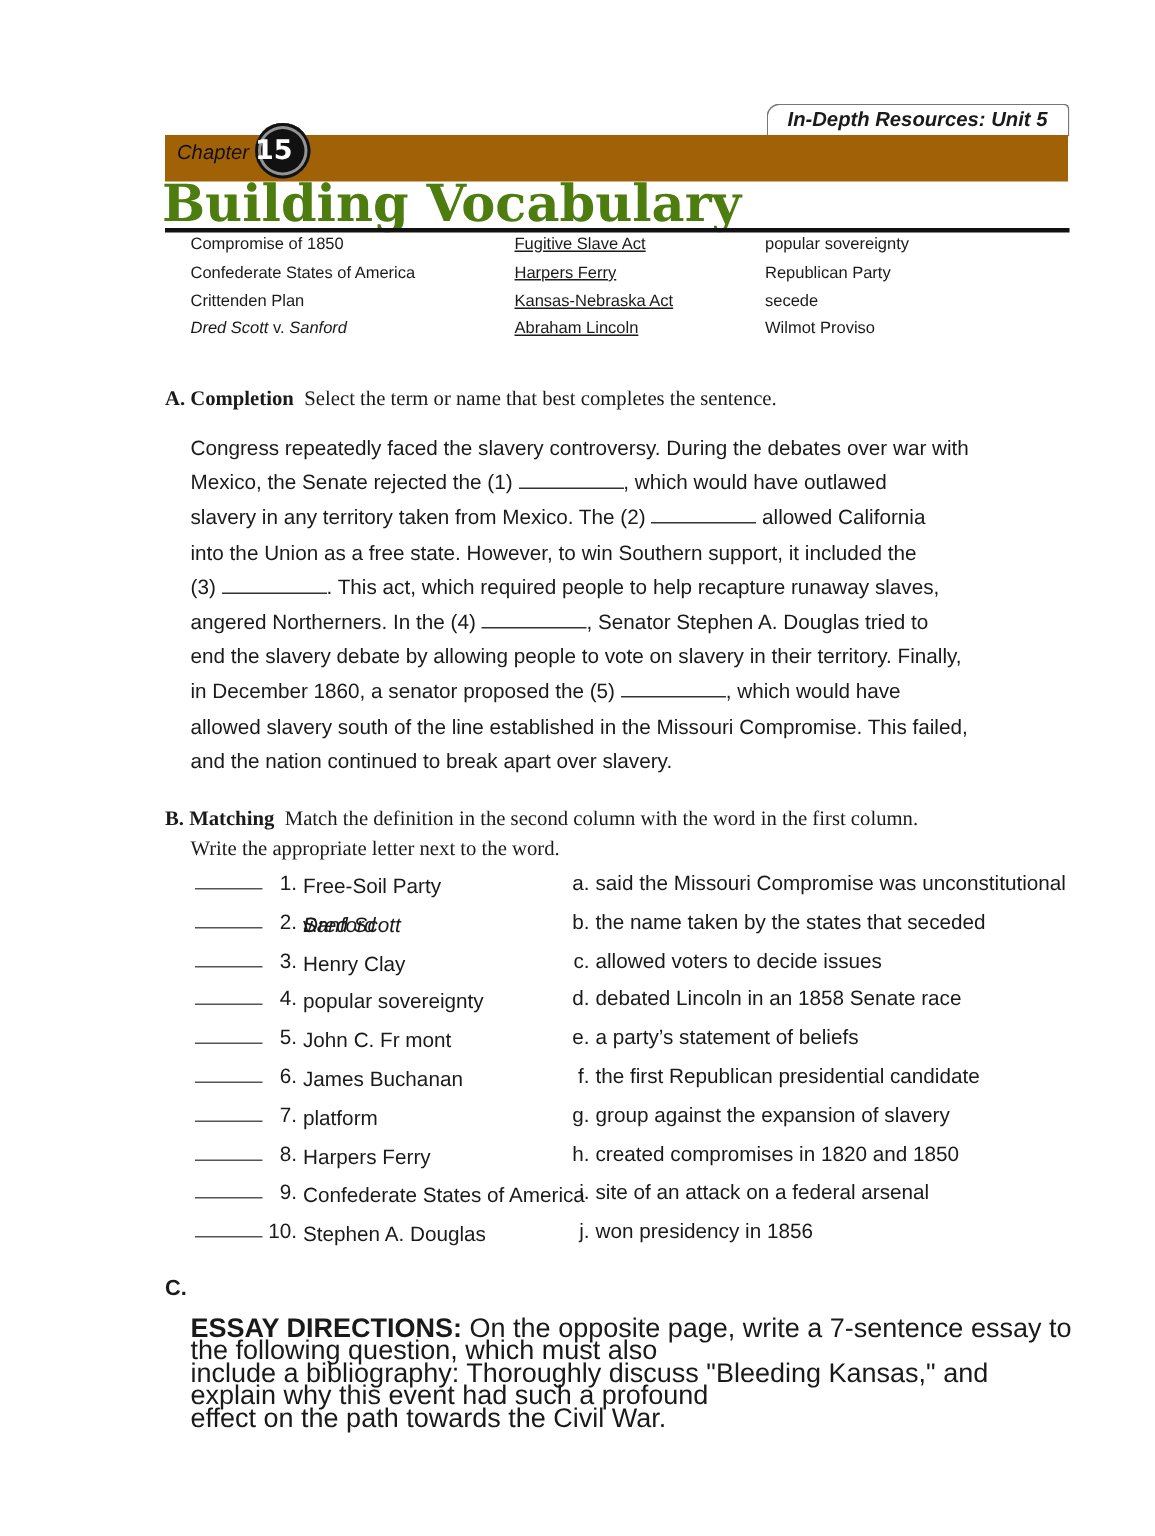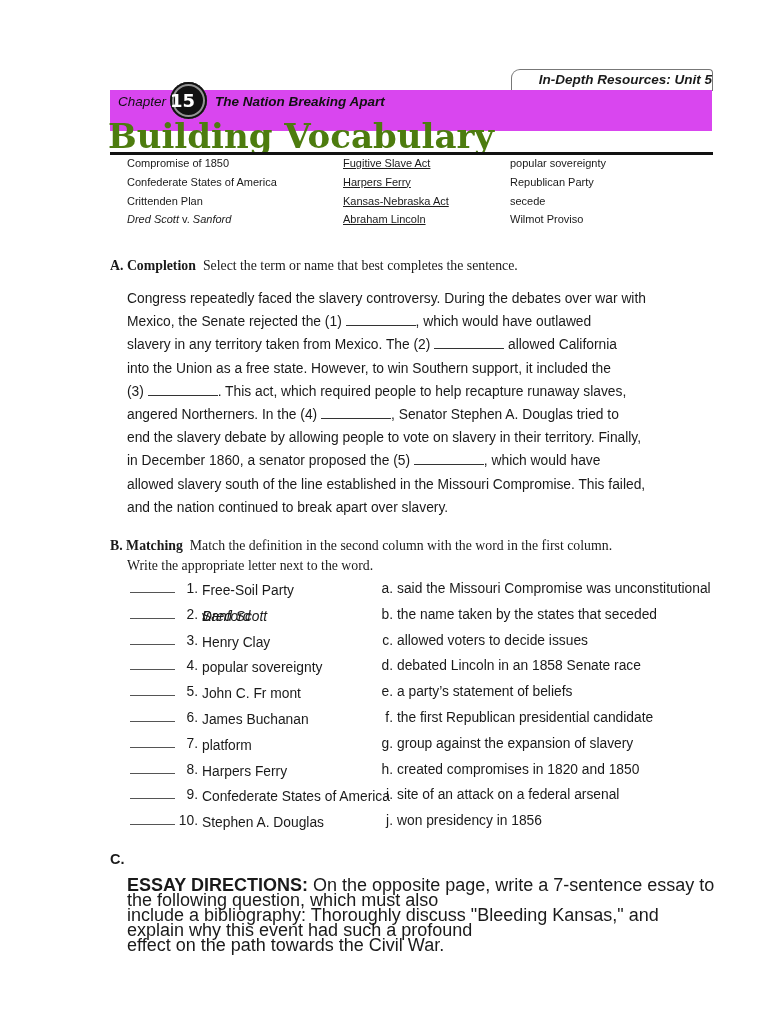--- a/index.html
+++ b/index.html
@@ -13,25 +13,25 @@
   }
   
   .unit-tab{
     position:absolute;left:511px;top:69px;width:202px;height:22px;
     background:#ffffff;
     border:1.3px solid #777;
     border-bottom:none;
     border-radius:9px 4px 0 0;
     box-sizing:border-box;
     font-style:italic;font-weight:bold;font-size:13.5px;
-    line-height:20px;padding-left:13px;text-align:right;
+    line-height:20px;padding-left:13px;
   }
   .chapter-bar{
-    position:absolute;left:110px;top:90px;width:602px;height:41px;
-    background:#d946ef;
+    position:absolute;left:110px;top:90px;width:602px;height:31px;
+    background:#a16207;
   }
   .chapter-word{
     position:absolute;left:8px;top:0;height:23px;line-height:23px;
     font-style:italic;font-size:13.5px;color:#111;
   }
   .chapter-badge{
     position:absolute;left:60px;top:-8px;width:37px;height:37px;
     background:#111;border-radius:50%;
     box-shadow:inset 0 0 0 2px #111, inset 0 0 0 4px rgba(255,255,255,0.55), inset 0 0 0 20px #111;
     color:#ffffff;font-weight:bold;font-size:18px;
@@ -102,21 +102,20 @@
 
 <div class="page">
 
   <div class="unit-tab">
     <span>In-Depth Resources: Unit 5</span>
   </div>
 
   <div class="chapter-bar">
     <span class="chapter-word">Chapter</span>
     <span class="chapter-badge">15</span>
-    <span class="chapter-title">The Nation Breaking Apart</span>
   </div>
 
   <h1 class="page-title">Building Vocabulary</h1>
   <div class="title-rule"></div>
 
   <div class="vocab-col c1" id="vocab-col1">
       <div class="vline"><span>Compromise of 1850</span></div>
       <div class="vline"><span>Confederate States of America</span></div>
       <div class="vline"><span>Crittenden Plan</span></div>
       <div class="vline"><span class="it">Dred Scott</span><span> v. </span><span class="it">Sanford</span></div>

